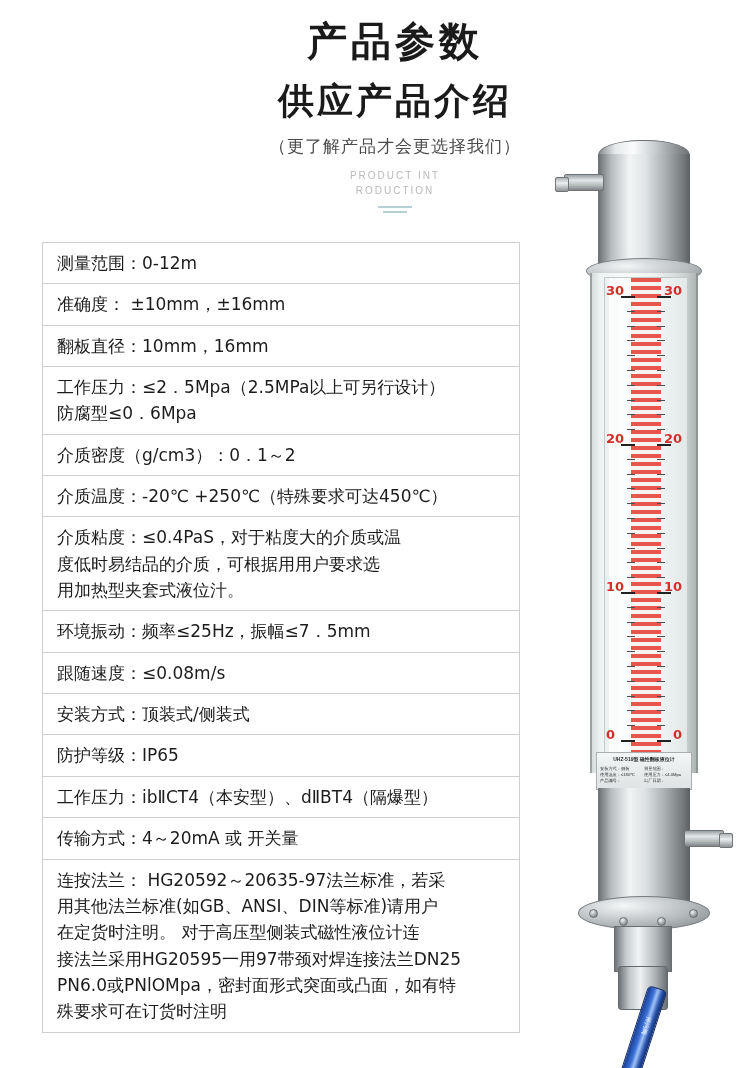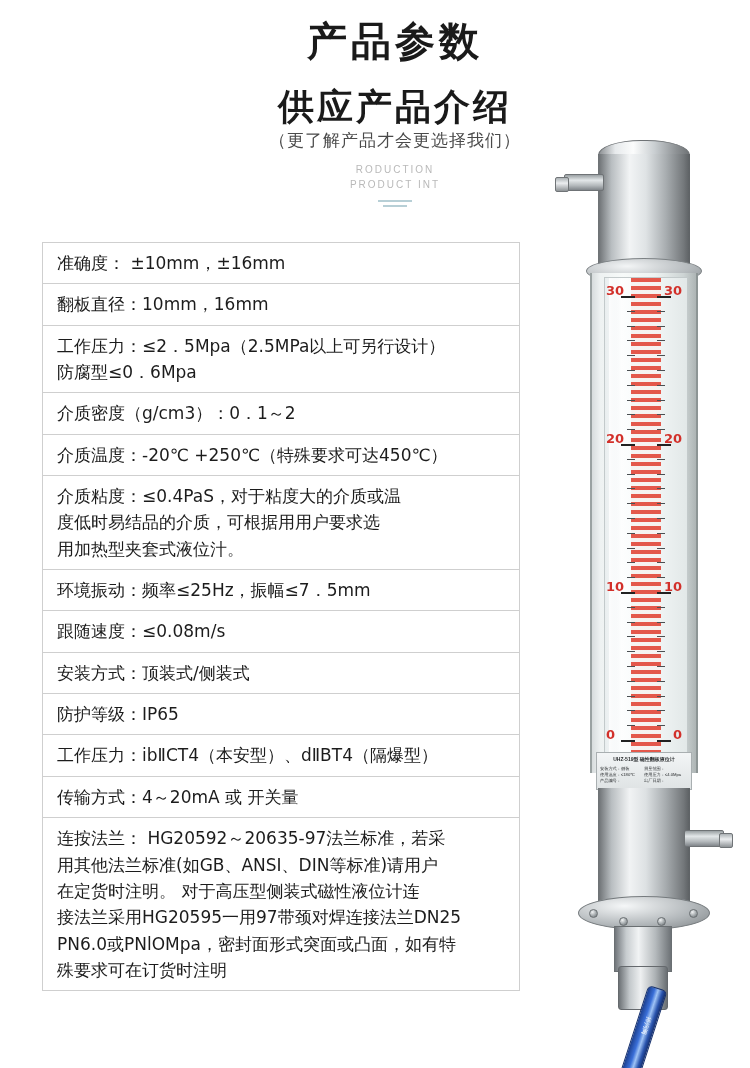--- a/index.html
+++ b/index.html
@@ -26,29 +26,30 @@
   .title-main {
     margin-top: 16px;
     font-size: 40px;
     font-weight: bold;
     color: #1a1a1a;
     letter-spacing: 4px;
     line-height: 1.25;
     font-family: "DejaVu Sans", sans-serif;
   }
   .title-sub {
-    margin-top: 18px;
+    margin-top: 12px;
     font-size: 36px;
     font-weight: bold;
     color: #1a1a1a;
     letter-spacing: 3px;
     line-height: 1.25;
     font-family: "DejaVu Sans", sans-serif;
   }
   .title-note {
+    margin-top: 12px;
     font-size: 17px;
     color: #4a4a4a;
     letter-spacing: 1px;
     font-family: "DejaVu Sans", sans-serif;
   }
   .title-en {
     margin-top: 10px;
     font-size: 10px;
     color: #b9b9b9;
     letter-spacing: 2px;
@@ -231,30 +232,31 @@
 </head>
 <body>
 
 <div id="page">
 
   <div class="header">
     <div class="title-main">产品参数</div>
     <div class="title-sub">供应产品介绍</div>
     <div class="title-note">（更了解产品才会更选择我们）</div>
     <div class="title-en">
+      <div>PRODUCT INT</div>
       <div>RODUCTION</div>
-      <div>PRODUCT INT</div>
     </div>
     <div class="divider-lines">
       <div></div>
         <div></div>
     </div>
   </div>
 
   <div class="spec-table">
+    <div class="spec-row">测量范围：0-12m</div>
     <div class="spec-row">准确度：  ±10mm，±16mm</div>
     <div class="spec-row">翻板直径：10mm，16mm</div>
     <div class="spec-row">工作压力：≤2．5Mpa（2.5MPa以上可另行设计）
 防腐型≤0．6Mpa</div>
     <div class="spec-row">介质密度（g/cm3）：0．1～2</div>
     <div class="spec-row">介质温度：-20℃ +250℃（特殊要求可达450℃）</div>
     <div class="spec-row">介质粘度：≤0.4PaS，对于粘度大的介质或温
 度低时易结品的介质，可根据用用户要求选
 用加热型夹套式液位汁。</div>
     <div class="spec-row">环境振动：频率≤25Hz，振幅≤7．5mm</div>

